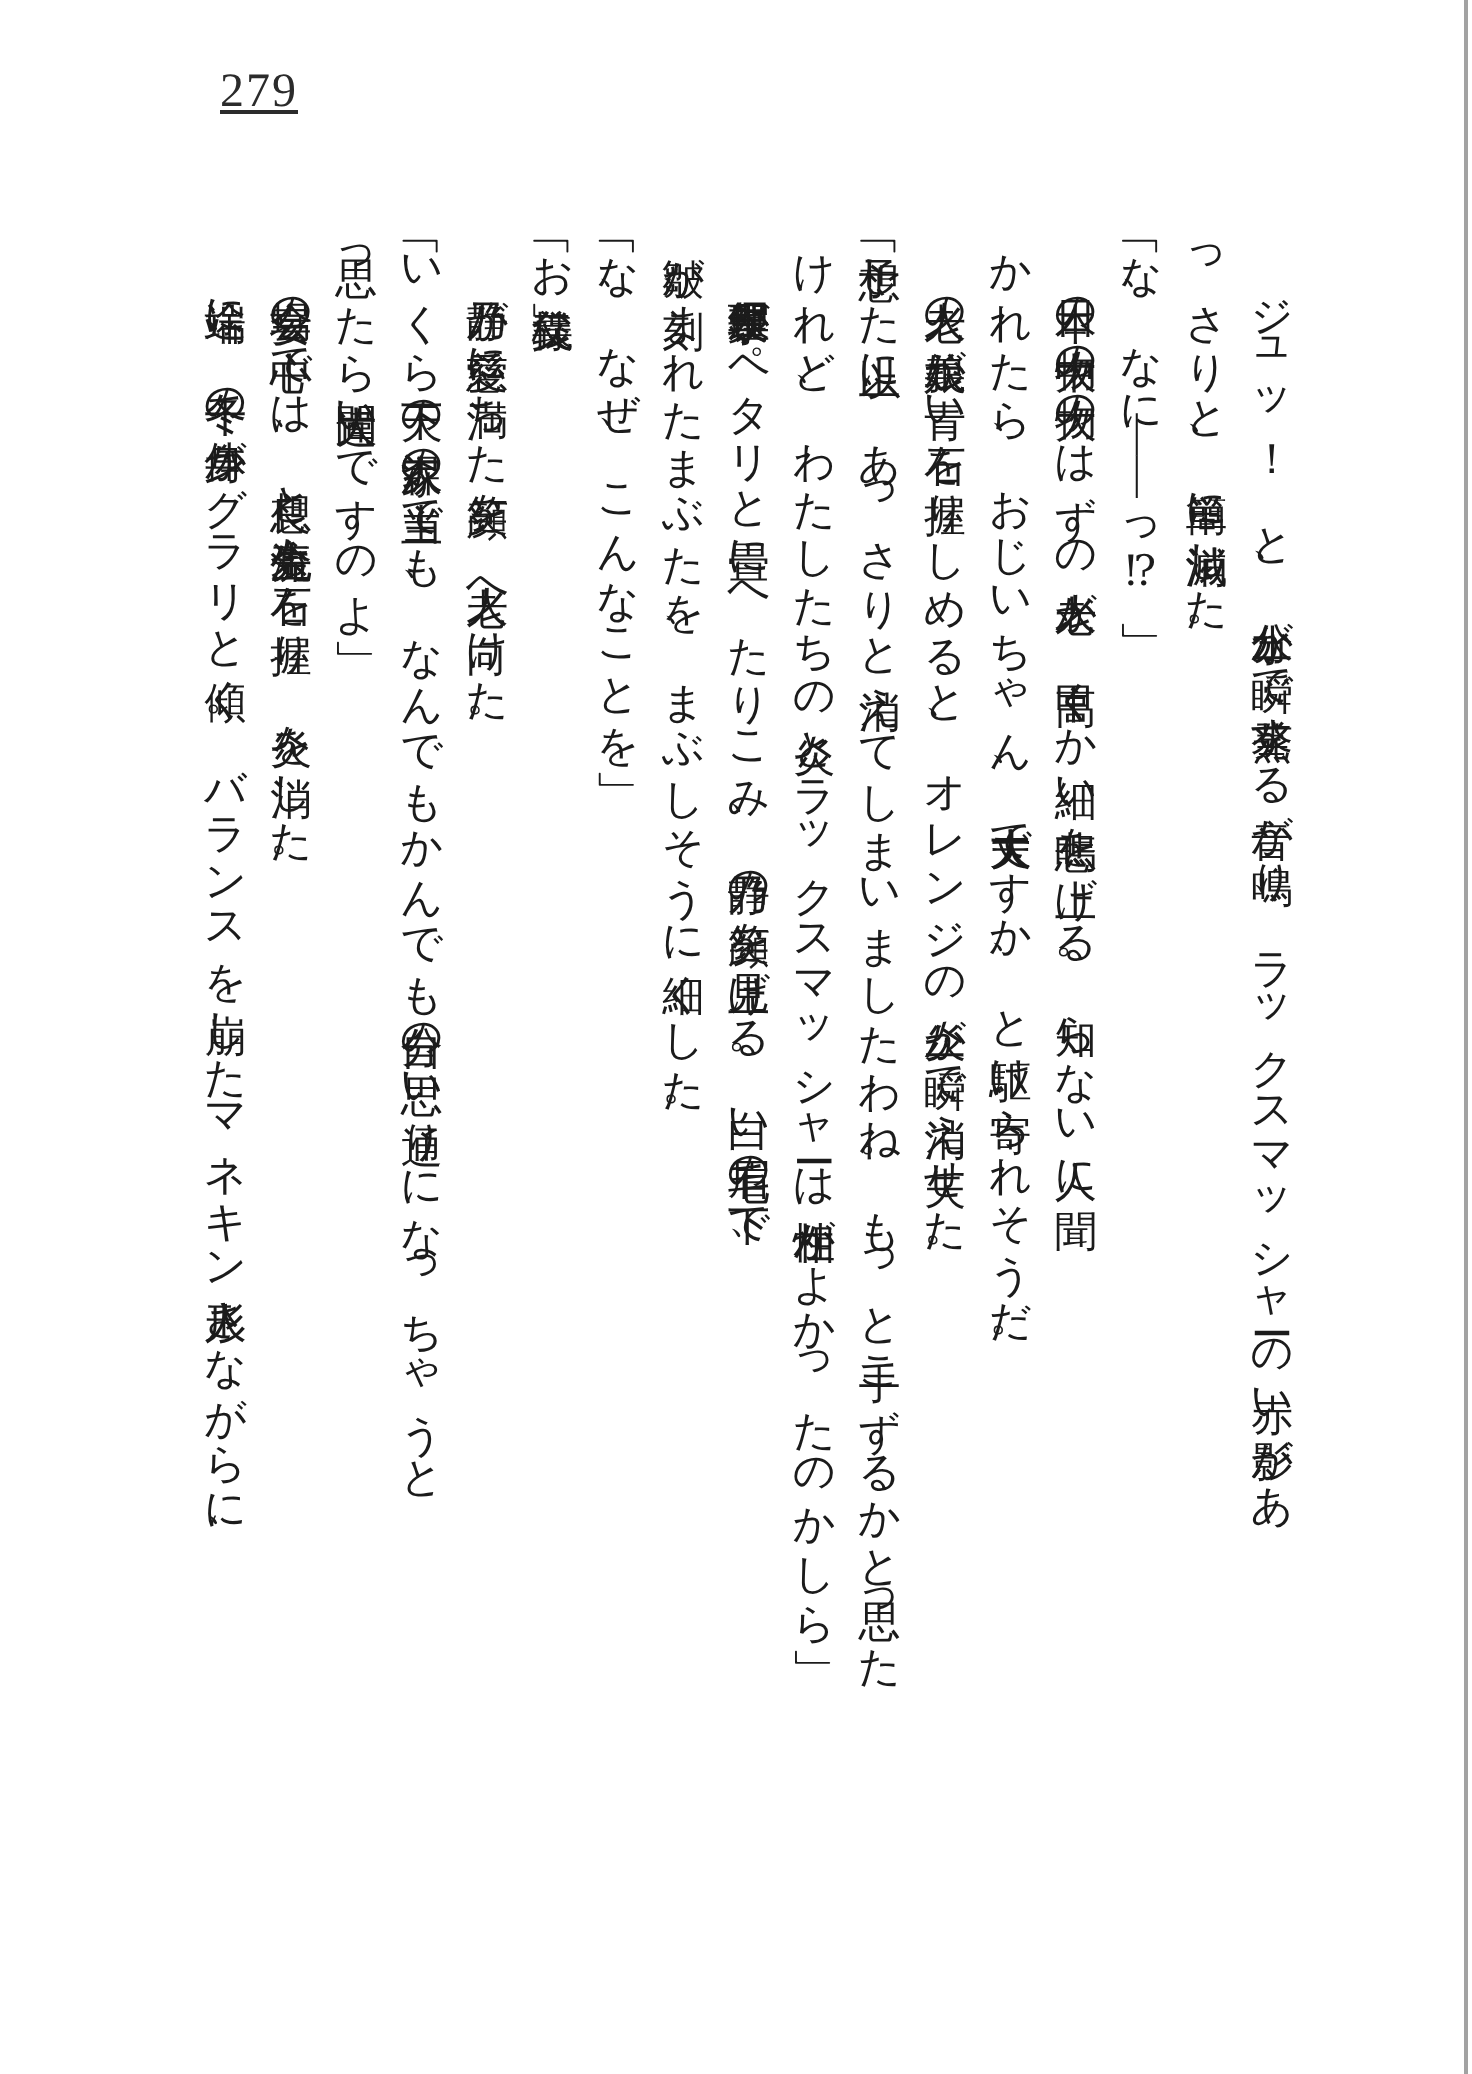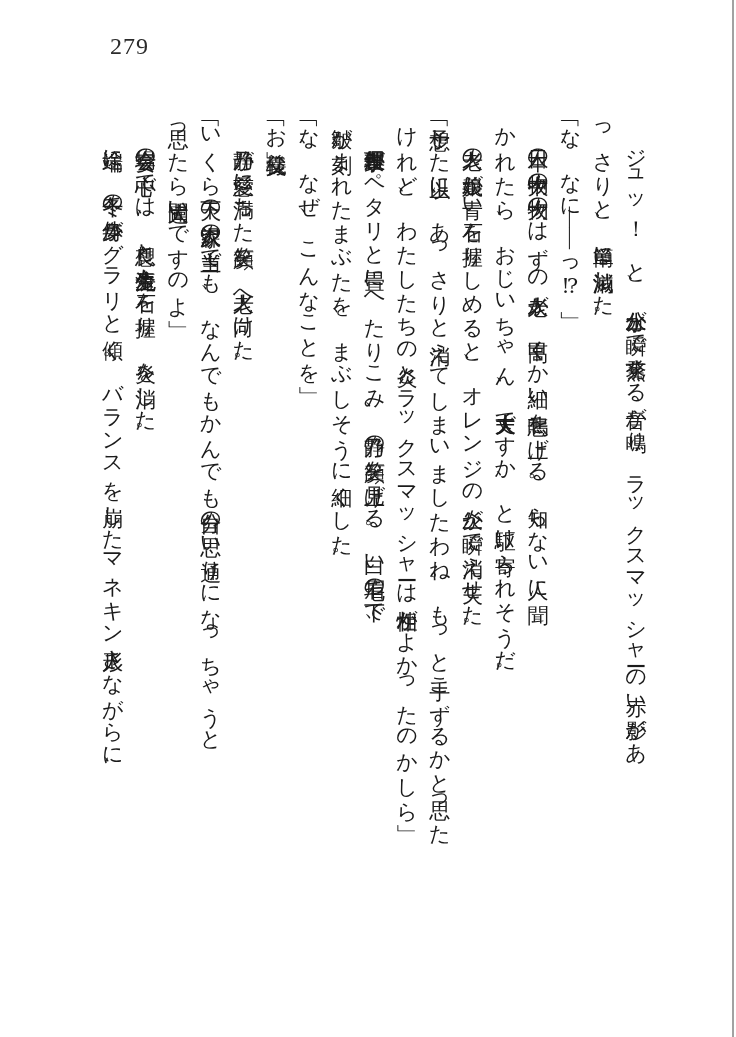--- a/index.html
+++ b/index.html
@@ -24,20 +24,21 @@
     background: #a2a2a2;
   }
   .page-number {
     position: absolute;
     top: 33px;
     left: 110px;
     font-size: 24px;
     color: #2b2b2b;
     letter-spacing: 1px;
     font-family: "Liberation Serif", "DejaVu Serif", serif;
+    text-decoration: underline;
   }
   .text-block {
     position: absolute;
     top: 113px;
     right: 84px;
     height: 806px;
     writing-mode: vertical-rl;
     text-orientation: mixed;
     font-size: 21px;
     line-height: 32.7px;

